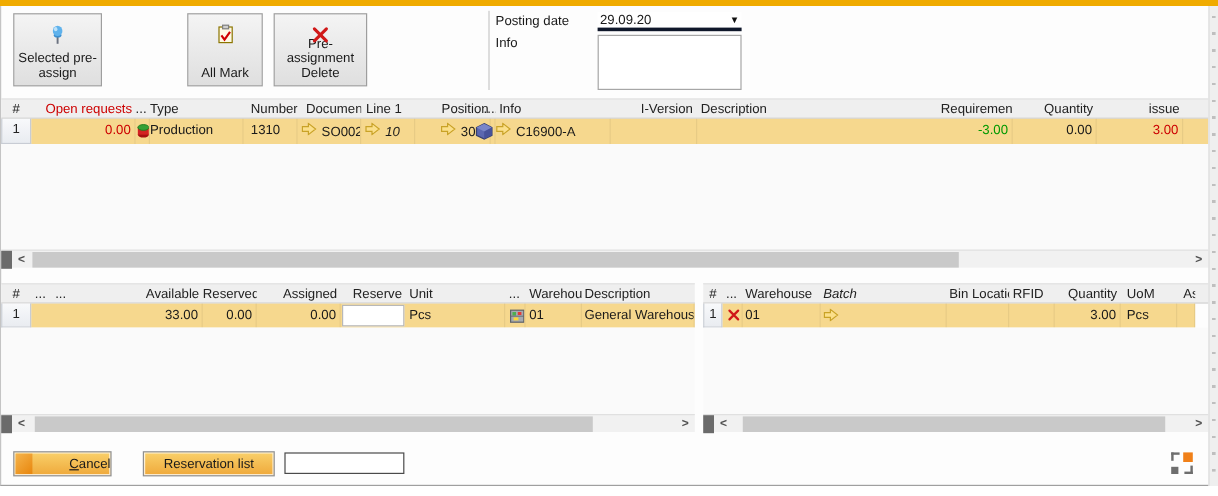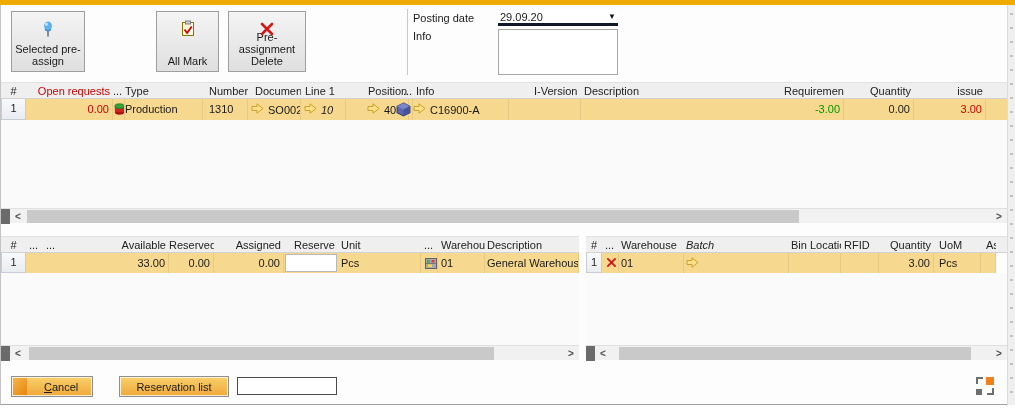--- a/index.html
+++ b/index.html
@@ -89,21 +89,21 @@
   .sb-arrow { position:absolute; top:0; width:14px; height:15px; color:#4F4F4F; font-size:10px; font-weight:bold;
               display:flex; align-items:center; justify-content:center; }
   .sb-thumb { position:absolute; top:1px; height:13px; background:#C9C9C9; }
 
   
   .resv-input { position:absolute; left:284px; top:1px; width:52px; height:18px; border:1px solid #B8B8B8;
                 background:#FFFFFF; font-family:"Liberation Sans",sans-serif; font-size:11px; text-align:right; }
   .goldbtn { position:absolute; top:371px; height:21px; background:linear-gradient(#F9D06A,#EFA93B);
              border:1px solid #8F8F8F; box-shadow:inset 0 0 0 1px rgba(255,255,255,0.75);
              display:flex; align-items:center; justify-content:center; cursor:default; }
-  .btn-cancel { left:10px; width:82px; justify-content:flex-start; }
+  .btn-cancel { left:10px; width:82px; justify-content:flex-end; }
   .cancel-accent { position:absolute; left:1px; top:1px; width:14px; height:17px;
                    background:linear-gradient(135deg,#F5B44C,#E8860D); }
   .btn-cancel .lbl { display:block; margin-left:32px; }
   .btn-cancel .lbl::first-letter { text-decoration:underline; }
   .btn-resv { left:118px; width:110px; }
   .footer-input { position:absolute; left:236px; top:372px; width:100px; height:18px; border:1px solid #4A4A4A;
                   background:#FFFFFF; font-family:"Liberation Sans",sans-serif; font-size:11px; }
 
   
   .resize { position:absolute; left:975px; top:372px; width:18px; height:18px; }
@@ -211,21 +211,21 @@
                 <polygon points="1,3.5 6,3.5 6,0.8 12,5.5 6,10.2 6,7.5 1,7.5" fill="#FBDF8A" stroke="#C9A227"></polygon>
               </svg></span>
         <span>10</span>
       </div>
         </div>
       <div class="rc m-pos" style="padding-left:5px;">
           <div class="cellflex">
         <span><svg width="13" height="11" viewBox="0 0 13 11">
                 <polygon points="1,3.5 6,3.5 6,0.8 12,5.5 6,10.2 6,7.5 1,7.5" fill="#FBDF8A" stroke="#C9A227"></polygon>
               </svg></span>
-        <span>40</span>
+        <span>30</span>
       </div>
         </div>
       <div class="rc m-d2r">
         <svg width="15" height="15" viewBox="0 0 14 14" style="margin-top:3px;">
             <polygon points="7,1 13,4 13,10 7,13 1,10 1,4" fill="#5B67B0" stroke="#37406E"></polygon>
             <polygon points="1,4 7,7 13,4 7,1" fill="#7A86C8"></polygon>
             <polygon points="7,7 7,13 13,10 13,4" fill="#47529A"></polygon>
           </svg>
       </div>
       <div class="rc m-item">

